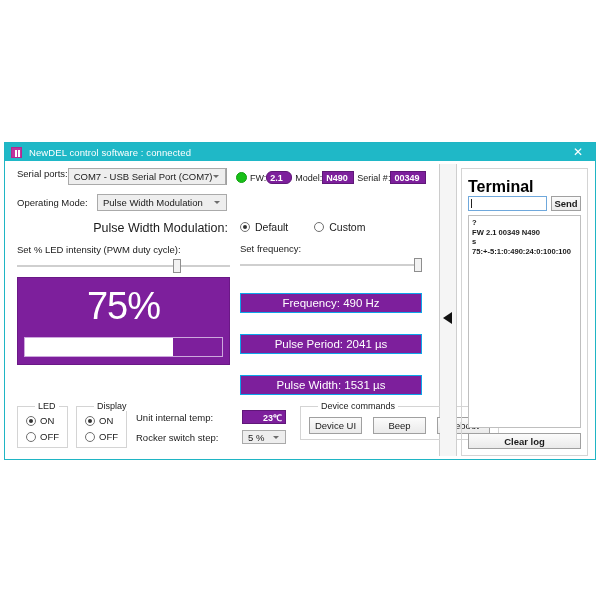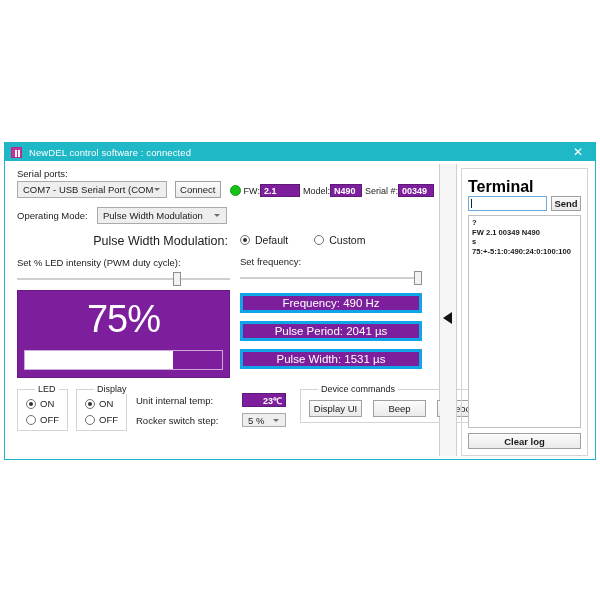--- a/index.html
+++ b/index.html
@@ -173,21 +173,21 @@
     border: 1px solid #5f1778;
     height: 13px;
     display: flex;
     align-items: center;
     padding-left: 3px;
     box-sizing: border-box;
   }
 
   
   .row-serial { display: flex; align-items: flex-end; }
-  .serial-block { display: flex; flex-direction: column; }
+  .serial-block { display: flex; flex-direction: row; }
   .serial-block .lbl { margin-bottom: 2px; }
 
   .info-group {
     display: flex;
     align-items: center;
     margin-left: 9px;
     padding-bottom: 1px;
   }
   .info-group .lbl { font-size: 9px; }
 
@@ -284,29 +284,29 @@
     content: "";
     position: absolute;
     left: 2px; top: 2px;
     width: 4px; height: 4px;
     border-radius: 50%;
     background: #333333;
   }
 
   .purple-btn {
     background: #7d1f9c;
-    border: 3px solid #0ea5e9;
+    border: 1px solid #0ea5e9;
     color: #ffffff;
     font-size: 11.5px;
     height: 20px;
     display: flex;
     align-items: center;
     justify-content: center;
     box-sizing: border-box;
-    margin-top: 8px;
+    margin-top: 21px;
     cursor: default;
   }
 
   
   .bottom-row {
     display: flex;
     align-items: flex-start;
     margin-top: 11px;
   }
   .groupbox {
@@ -412,21 +412,21 @@
           <div class="lbl">Serial ports:</div>
           <div class="combo">
             <span class="combo-text">COM7 - USB Serial Port (COM7)</span>
             <span class="caret"></span>
           </div>
         </div>
         <div class="btn" style="width:52px;margin-left:8px;">Connect</div>
         <div class="info-group">
           <div class="led-dot"></div>
           <div class="lbl" style="margin-left:3px;">FW:</div>
-          <div class="purple-field" style="width:40px;">2.1</div>
+          <div class="purple-field" style="width:26px;border-radius:6px;">2.1</div>
           <div class="lbl" style="margin-left:3px;">Model:</div>
           <div class="purple-field" style="width:32px;">N490</div>
           <div class="lbl" style="margin-left:3px;">Serial #:</div>
           <div class="purple-field" style="width:36px;">00349</div>
         </div>
       </div>
 
       <div class="row-mode">
         <div class="lbl" style="width:80px;">Operating Mode:</div>
         <div class="combo" style="width:130px;">
@@ -514,21 +514,21 @@
             <div class="combo" style="width:44px;height:14px;">
               <span class="combo-text">5 %</span>
               <span class="caret"></span>
             </div>
           </div>
         </div>
 
         <div class="groupbox cmd-group">
           <div class="gb-title">Device commands</div>
           <div class="cmd-buttons">
-            <div class="btn">Display UI</div>
+            <div class="btn">Device UI</div>
             <div class="btn">Beep</div>
             <div class="btn">Reboot</div>
           </div>
         </div>
 
       </div>
     </div>
 
     <div class="splitter">
       <div class="collapse-arrow"></div>

